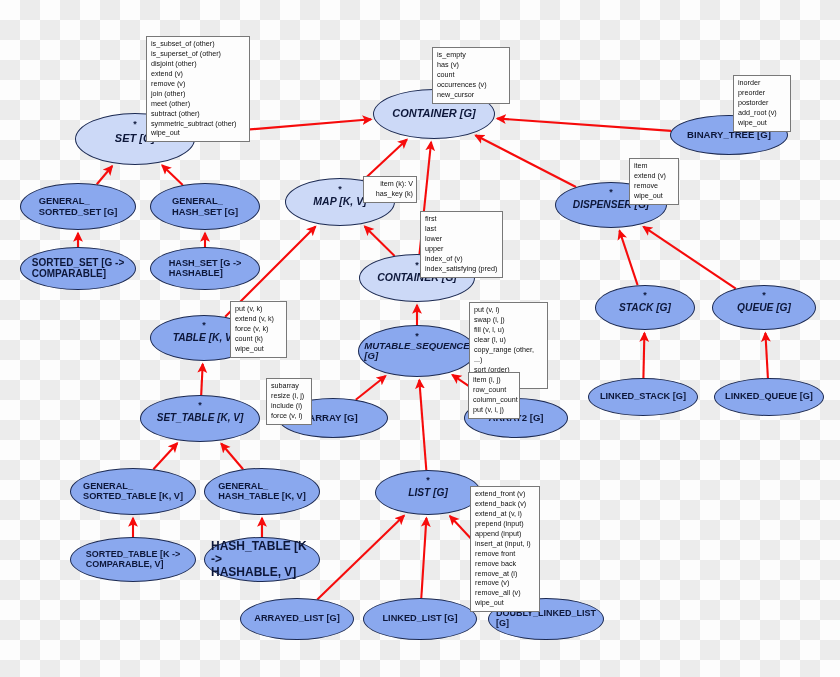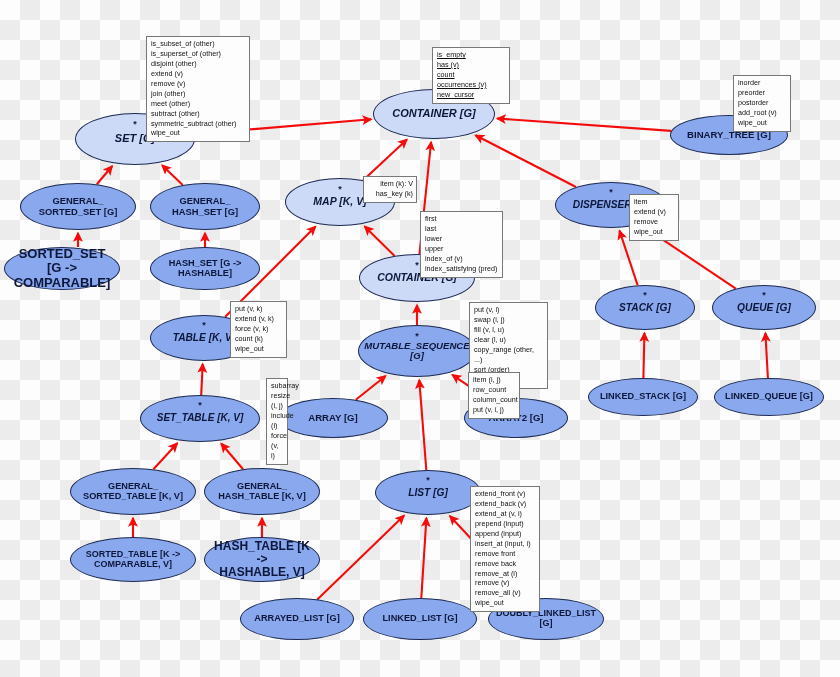--- a/index.html
+++ b/index.html
@@ -25,21 +25,21 @@
     left: 0; top: 0;
     width: 840px;
     height: 677px;
     pointer-events: none;
   }
   .node {
     position: absolute;
     display: flex;
     align-items: center;
     justify-content: center;
-    text-align: center;
+    text-align: left;
     border-radius: 50%;
     border: 1px solid #1c2a52;
     box-sizing: border-box;
     color: #0d173a;
     font-weight: bold;
     line-height: 1.08;
     z-index: 5;
   }
   .node.eff {
     background: #8aa8ee;
@@ -144,21 +144,21 @@
 HASH_SET [G]</span>
       </div>
       <div class="node def" style="left: 285px; top: 178px; width: 110px; height: 48px; font-size: 10.5px;">
         <span class="star">*</span>
         <span class="nlabel">MAP [K, V]</span>
       </div>
       <div class="node defmid" style="left: 555px; top: 182px; width: 112px; height: 46px; font-size: 10.2px;">
         <span class="star">*</span>
         <span class="nlabel">DISPENSER [G]</span>
       </div>
-      <div class="node eff" style="left: 4px; top: 247px; width: 116px; height: 43px; font-size: 13px;">
+      <div class="node eff" style="left: 20px; top: 247px; width: 116px; height: 43px; font-size: 10px;">
         <span class="nlabel">SORTED_SET [G -&gt;
 COMPARABLE]</span>
       </div>
       <div class="node eff" style="left: 150px; top: 247px; width: 110px; height: 43px; font-size: 9.2px;">
         <span class="nlabel">HASH_SET [G -&gt;
 HASHABLE]</span>
       </div>
       <div class="node def" style="left: 359px; top: 254px; width: 116px; height: 48px; font-size: 10.5px;">
         <span class="star">*</span>
         <span class="nlabel">CONTAINER [G]</span>
@@ -231,33 +231,33 @@
       <div class="note" style="left: 146px; top: 36px; width: 104px;">is_subset_of (other)
 is_superset_of (other)
 disjoint (other)
 extend (v)
 remove (v)
 join (other)
 meet (other)
 subtract (other)
 symmetric_subtract (other)
 wipe_out</div>
-      <div class="note" style="left: 432px; top: 47px; width: 78px; text-decoration: underline;">is_empty
+      <div class="note" style="left: 432px; top: 47px; width: 78px;">is_empty
 has (v)
 count
 occurrences (v)
 new_cursor</div>
       <div class="note" style="left: 733px; top: 75px; width: 58px;">inorder
 preorder
 postorder
 add_root (v)
 wipe_out</div>
       <div class="note" style="left: 363px; top: 176px; width: 54px; text-align: right;">item (k): V
 has_key (k)</div>
-      <div class="note" style="left: 629px; top: 158px; width: 50px; margin-top: 36px;">item
+      <div class="note" style="left: 629px; top: 158px; width: 50px;">item
 extend (v)
 remove
 wipe_out</div>
       <div class="note" style="left: 420px; top: 211px; width: 83px;">first
 last
 lower
 upper
 index_of (v)
 index_satisfying (pred)</div>
       <div class="note" style="left: 230px; top: 301px; width: 57px;">put (v, k)
@@ -265,21 +265,21 @@
 force (v, k)
 count (k)
 wipe_out</div>
       <div class="note" style="left: 469px; top: 302px; width: 79px;">put (v, i)
 swap (i, j)
 fill (v, l, u)
 clear (l, u)
 copy_range (other, ...)
 sort (order)
 reverse</div>
-      <div class="note" style="left: 266px; top: 378px; width: 22px;">subarray
+      <div class="note" style="left: 266px; top: 378px; width: 46px;">subarray
 resize (i, j)
 include (i)
 force (v, i)</div>
       <div class="note" style="left: 468px; top: 372px; width: 52px;">item (i, j)
 row_count
 column_count
 put (v, i, j)</div>
       <div class="note" style="left: 470px; top: 450px; width: 70px; margin-top: 36px;">extend_front (v)
 extend_back (v)
 extend_at (v, i)

